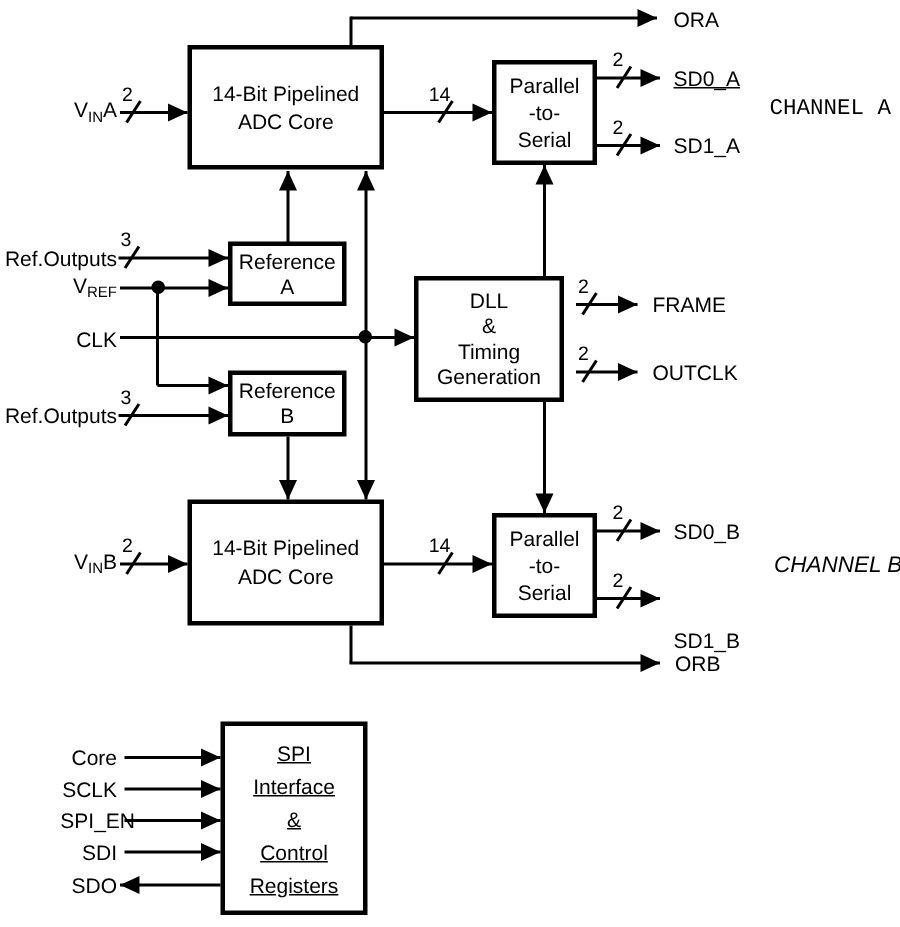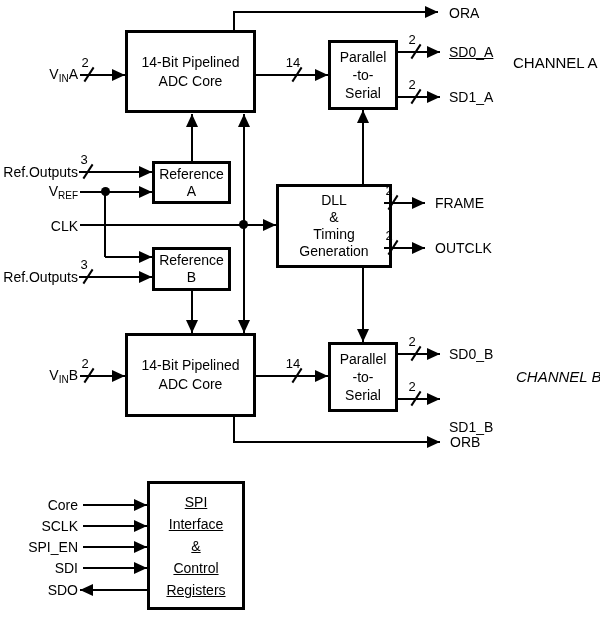--- a/index.html
+++ b/index.html
@@ -42,21 +42,21 @@
   </div>
   <div class="block" style="left:328px;top:40px;width:70px;height:70px;">
     <span class="block-label">Parallel
 -to-
 Serial</span>
   </div>
   <div class="block" style="left:152px;top:161px;width:79px;height:43px;">
     <span class="block-label lh17">Reference
 A</span>
   </div>
-  <div class="block" style="left:276px;top:184px;width:116px;height:84px;">
+  <div class="block" style="left:276px;top:184px;width:100px;height:84px;">
     <span class="block-label lh17">DLL
 &amp;
 Timing
 Generation</span>
   </div>
   <div class="block" style="left:152px;top:247px;width:79px;height:44px;">
     <span class="block-label lh17">Reference
 B</span>
   </div>
   <div class="block" style="left:125px;top:333px;width:131px;height:84px;">
@@ -167,29 +167,29 @@
   <div class="bus" style="left:404px;top:380px;">2</div>
 
   <div class="lbl lbl-left" style="top:75px;"><span>V</span><span class="ss">IN</span><span>A</span></div>
   <div class="lbl lbl-left" style="top:172px;">Ref.Outputs</div>
   <div class="lbl lbl-left" style="top:192px;"><span>V</span><span class="ss">REF</span><span></span></div>
   <div class="lbl lbl-left" style="top:226px;">CLK</div>
   <div class="lbl lbl-left" style="top:277px;">Ref.Outputs</div>
   <div class="lbl lbl-left" style="top:376px;"><span>V</span><span class="ss">IN</span><span>B</span></div>
   <div class="lbl lbl-left" style="top:505px;">Core</div>
   <div class="lbl lbl-left" style="top:526px;">SCLK</div>
-  <div class="lbl lbl-left" style="top:547px;">SPI_EN</div>
+  <div class="lbl lbl-left" style="top:547px;padding-left:12px;">SPI_EN</div>
   <div class="lbl lbl-left" style="top:568px;">SDI</div>
   <div class="lbl lbl-left" style="top:590px;">SDO</div>
 
   <div class="lbl" style="left:449px;top:13px;">ORA</div>
   <div class="lbl" style="left:449px;top:52px;text-decoration:underline;">SD0_A</div>
   <div class="lbl" style="left:449px;top:97px;">SD1_A</div>
   <div class="lbl" style="left:435px;top:203px;">FRAME</div>
   <div class="lbl" style="left:435px;top:248px;">OUTCLK</div>
   <div class="lbl" style="left:449px;top:354px;">SD0_B</div>
   <div class="lbl" style="left:449px;top:399px;margin-top:28px;">SD1_B</div>
   <div class="lbl" style="left:450px;top:442px;">ORB</div>
 
-  <div class="lbl lbl-ch" style="left:513px;top:63px;">CHANNEL A</div>
+  <div class="lbl lbl-ch" style="left:513px;top:73px;font-family:Liberation Mono, monospace;">CHANNEL A</div>
   <div class="lbl lbl-ch" style="left:516px;top:377px;font-style:italic;">CHANNEL B</div>
 
 </div>
 
 </body></html>

